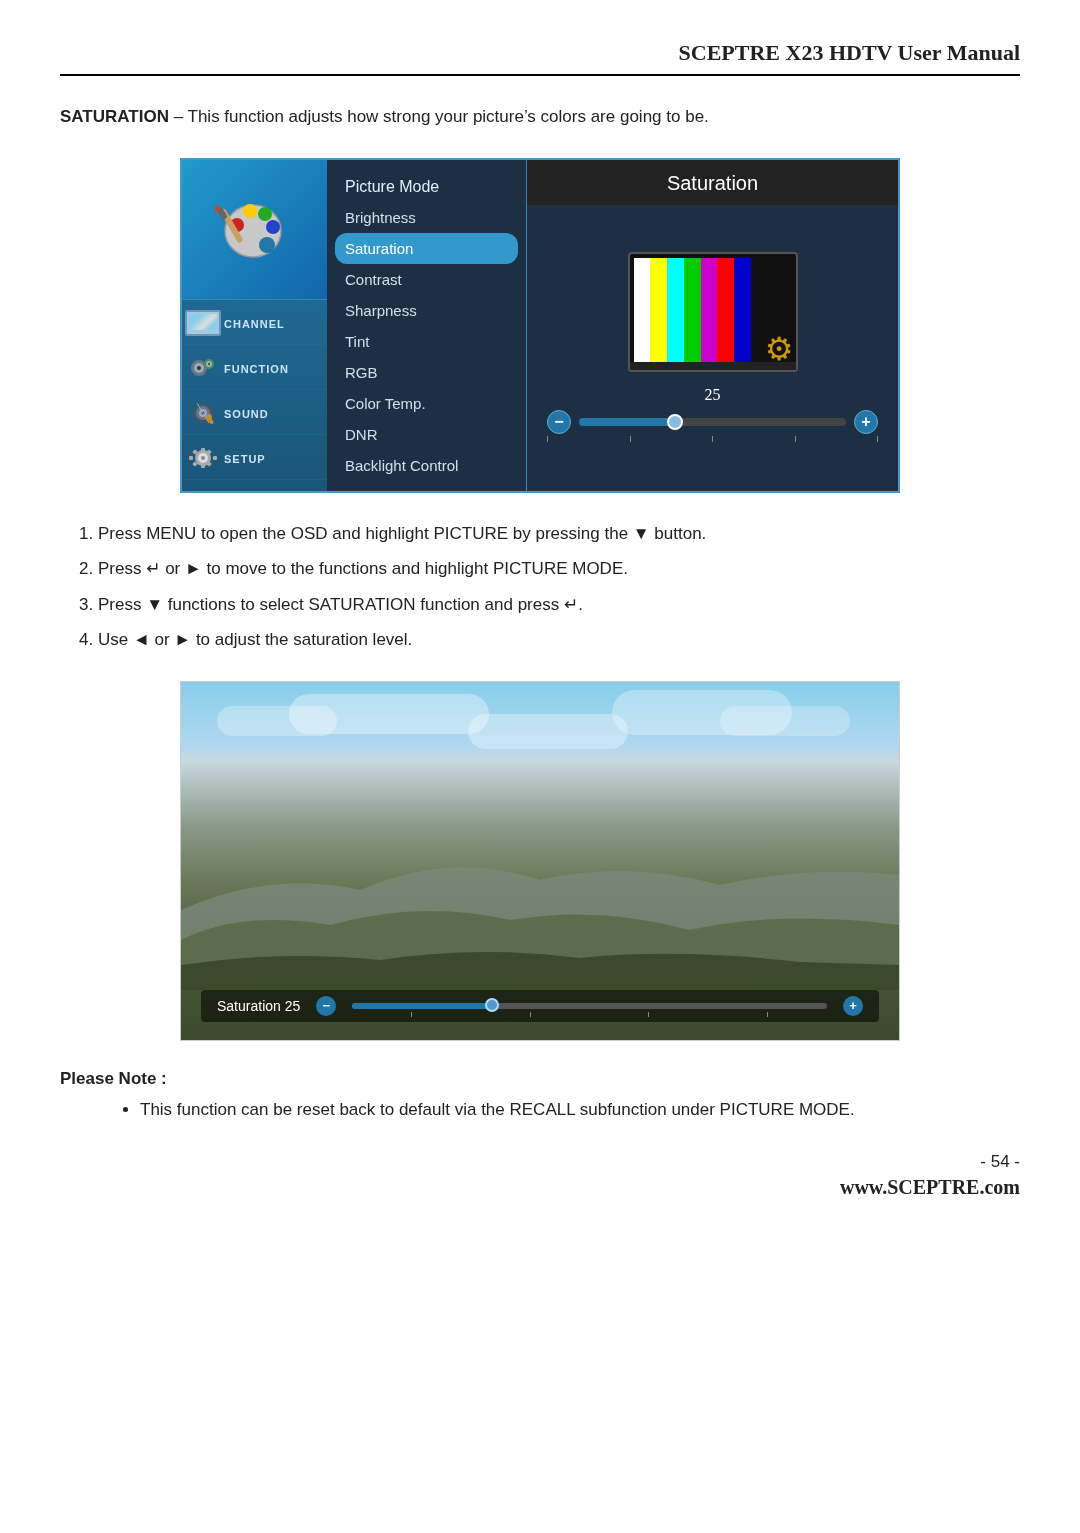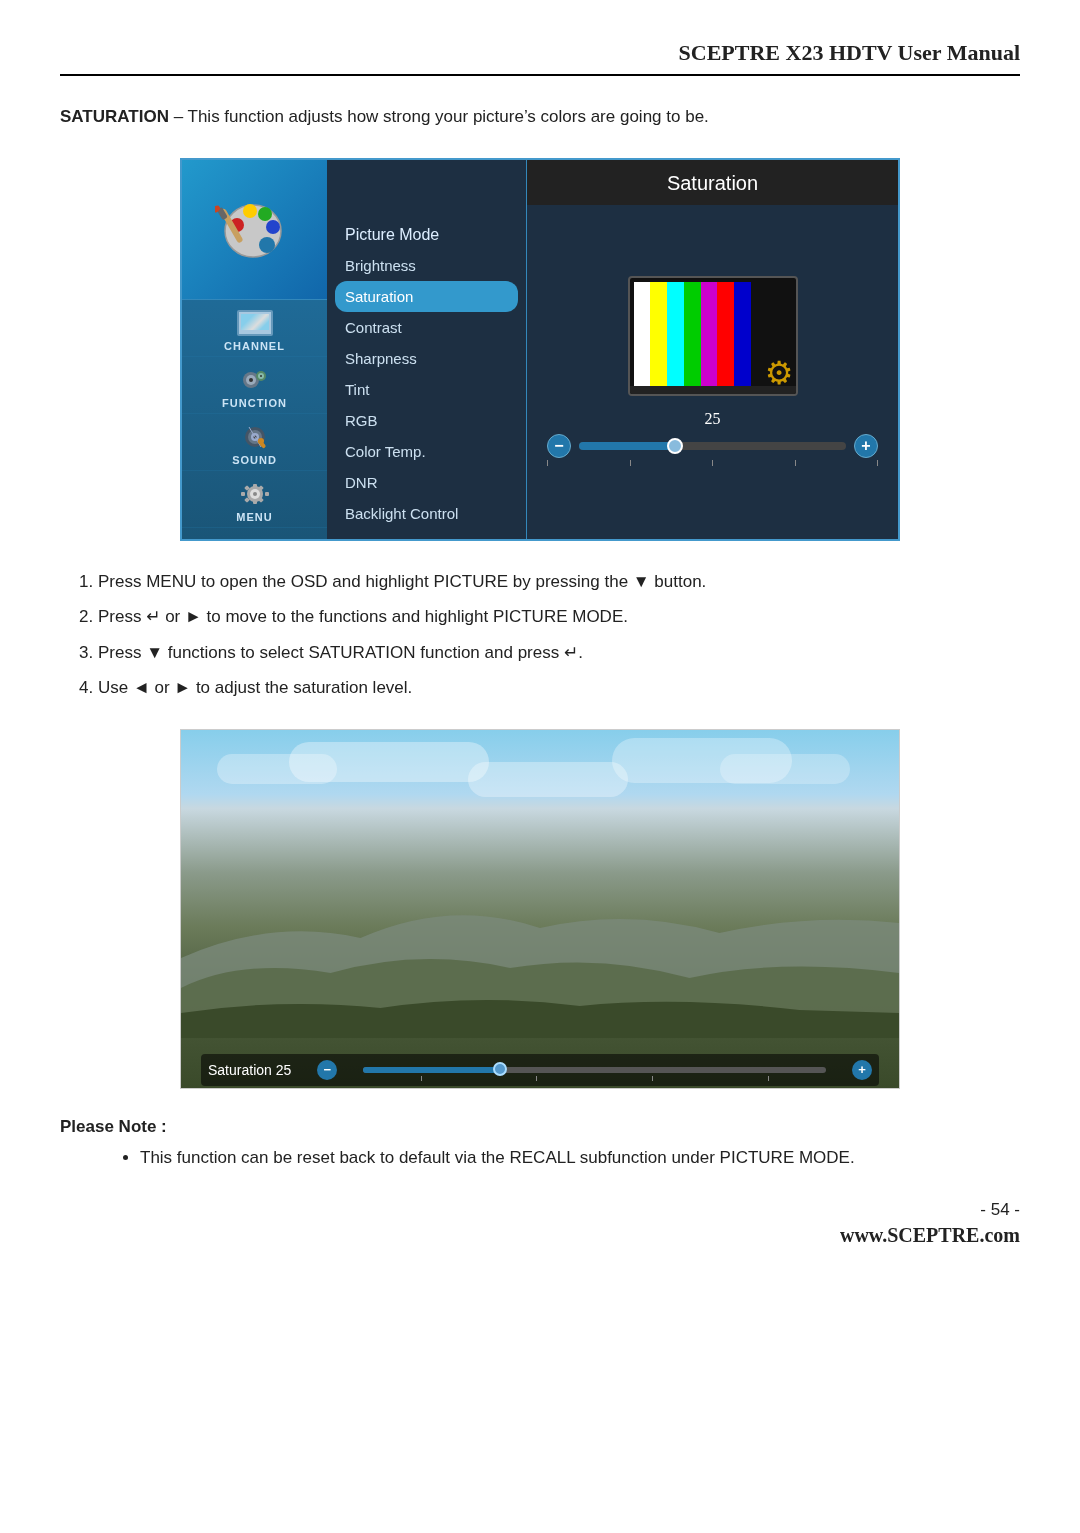--- a/index.html
+++ b/index.html
@@ -50,21 +50,20 @@
       height: 140px;
       background: linear-gradient(135deg, #2299cc, #1166aa);
       display: flex;
       align-items: center;
       justify-content: center;
       border-bottom: 1px solid #3388bb;
     }
     .osd-sidebar-item {
       width: 100%;
       display: flex;
-      flex-direction: column;
       align-items: center;
       padding: 8px 0 4px 0;
       border-bottom: 1px solid #2277aa44;
     }
     .osd-sidebar-item .icon-circle {
       width: 42px;
       height: 30px;
       display: flex;
       align-items: center;
       justify-content: center;
@@ -114,21 +113,20 @@
       color: #fff;
       border-radius: 12px;
       margin: 0 8px;
       padding: 7px 10px;
     }
     .osd-menu-item.header {
       font-size: 16px;
       color: #ddeeff;
       font-weight: normal;
       padding: 8px 18px 6px 18px;
-      margin-top: 48px;
     }
 
     
     .osd-right {
       flex: 1;
       background: rgba(30,50,70,0.92);
       display: flex;
       flex-direction: column;
       align-items: stretch;
     }
@@ -274,29 +272,29 @@
       top: 0; left: 0; right: 0;
       height: 45%;
     }
     .cloud {
       position: absolute;
       background: rgba(255,255,255,0.5);
       border-radius: 50px;
     }
     .saturation-bar {
       position: absolute;
-      bottom: 2px;
+      bottom: 18px;
       left: 20px;
       right: 20px;
       background: rgba(0,0,0,0.55);
       border-radius: 4px;
-      padding: 6px 7px;
-      display: flex;
-      align-items: center;
-      gap: 26px;
+      padding: 6px 16px;
+      display: flex;
+      align-items: center;
+      gap: 16px;
     }
     .saturation-label {
       color: #fff;
       font-size: 14px;
       white-space: nowrap;
     }
     .sat-slider-btn {
       width: 20px;
       height: 20px;
       background: #2277aa;
@@ -475,21 +473,21 @@
           <rect x="16" y="4" width="4" height="4" rx="1" fill="#aaaaaa"></rect>
           <rect x="16" y="20" width="4" height="4" rx="1" fill="#aaaaaa"></rect>
           <rect x="4" y="12" width="4" height="4" rx="1" fill="#aaaaaa"></rect>
           <rect x="28" y="12" width="4" height="4" rx="1" fill="#aaaaaa"></rect>
           <rect x="8" y="6" width="4" height="4" rx="1" fill="#aaaaaa" transform="rotate(45 10 8)"></rect>
           <rect x="22" y="18" width="4" height="4" rx="1" fill="#aaaaaa" transform="rotate(45 24 20)"></rect>
           <rect x="8" y="18" width="4" height="4" rx="1" fill="#aaaaaa" transform="rotate(-45 10 20)"></rect>
           <rect x="22" y="6" width="4" height="4" rx="1" fill="#aaaaaa" transform="rotate(-45 24 8)"></rect>
         </svg>
       </div>
-      <span class="item-label">MENU</span>
+      <span class="item-label">SETUP</span>
     </div>
   </div>
 
   <div class="osd-menu">
     <div class="osd-menu-item header">Picture Mode</div>
     <div class="osd-menu-item">Brightness</div>
     <div class="osd-menu-item selected">Saturation</div>
     <div class="osd-menu-item">Contrast</div>
     <div class="osd-menu-item">Sharpness</div>
     <div class="osd-menu-item">Tint</div>

